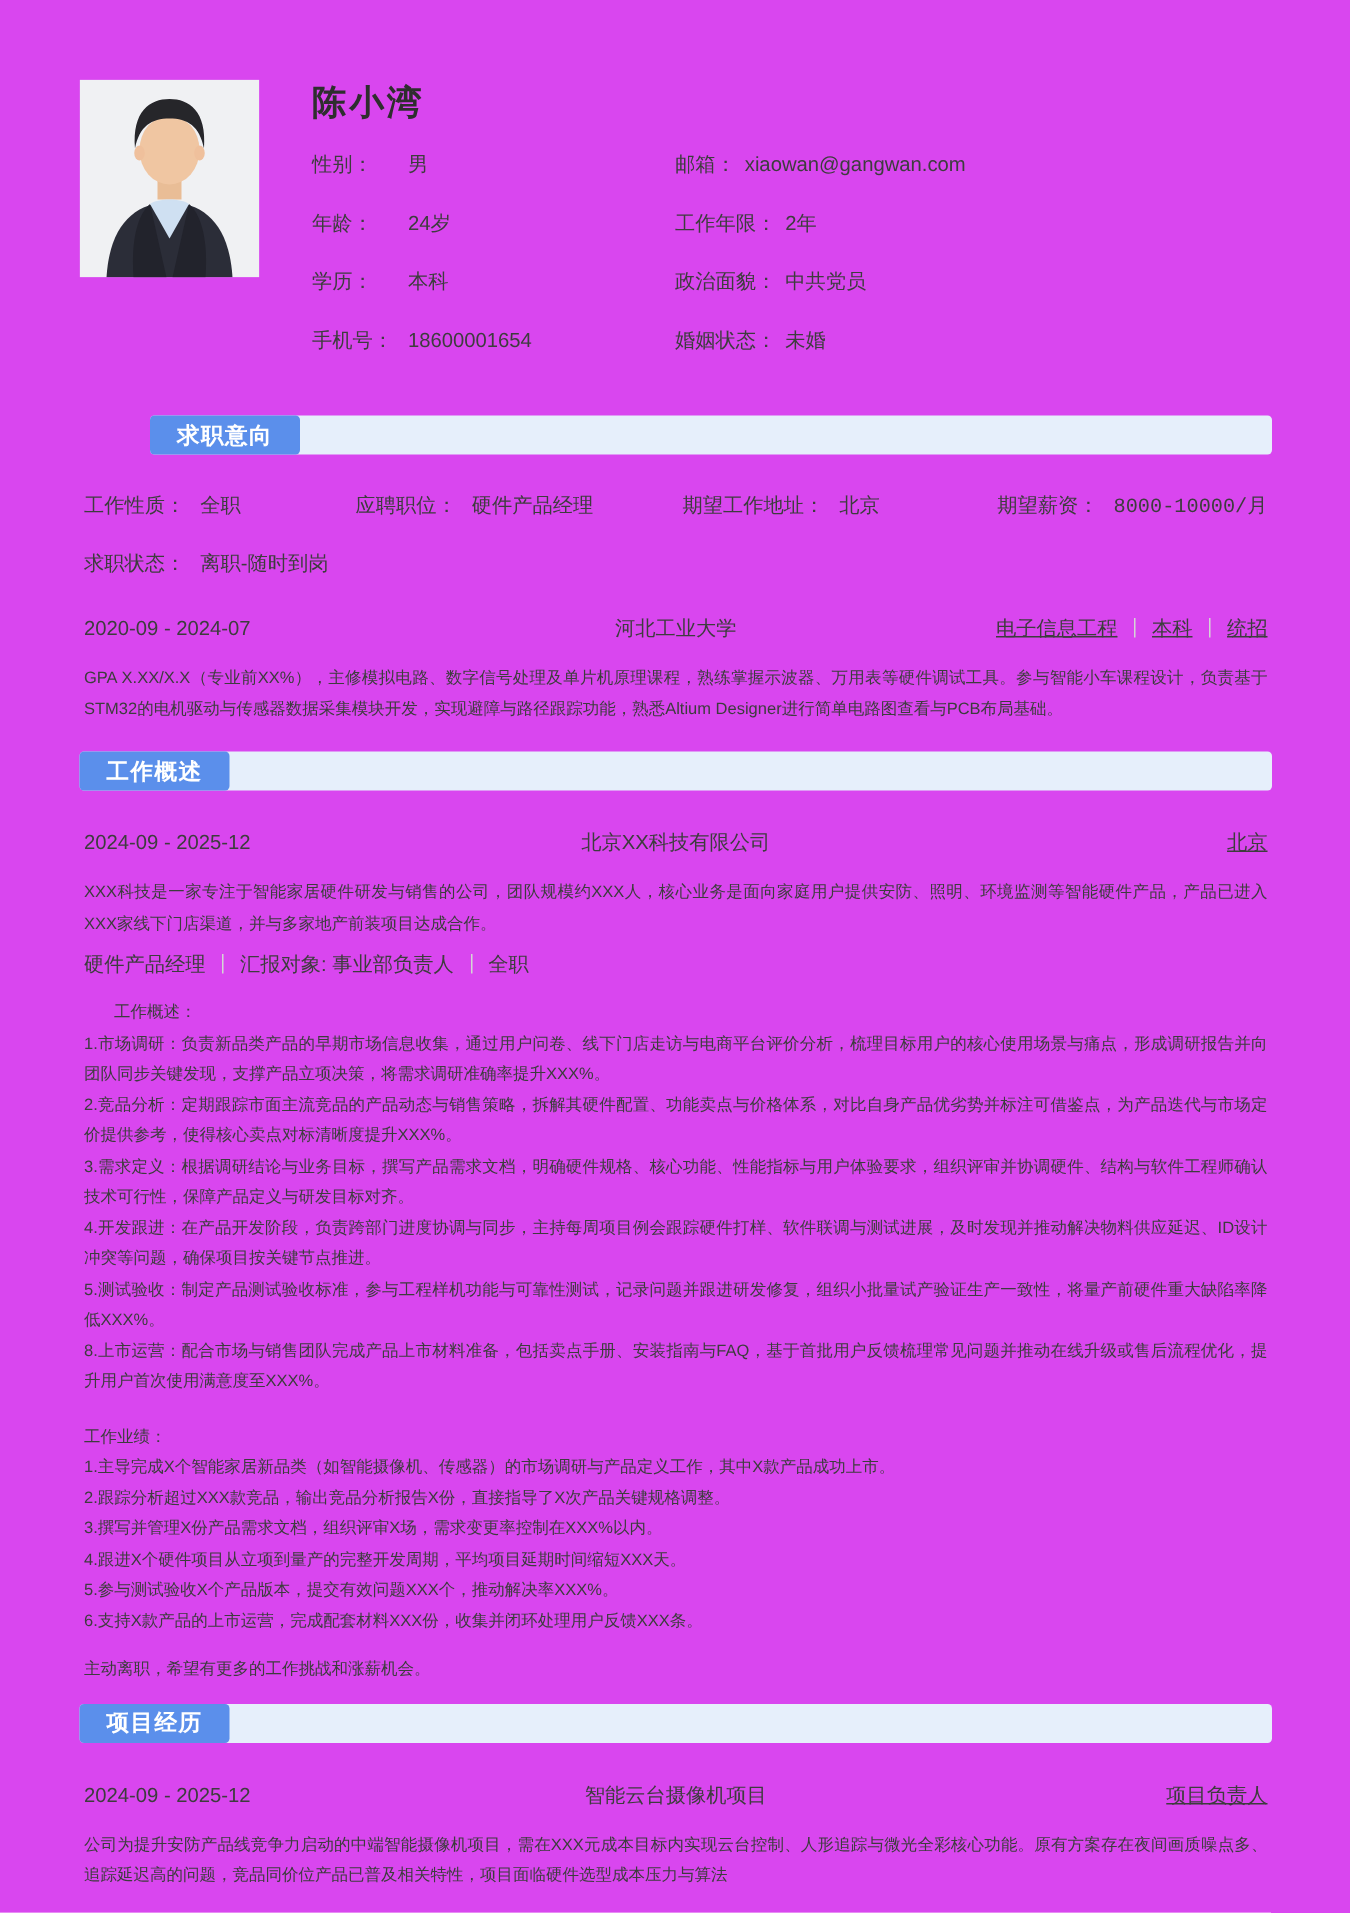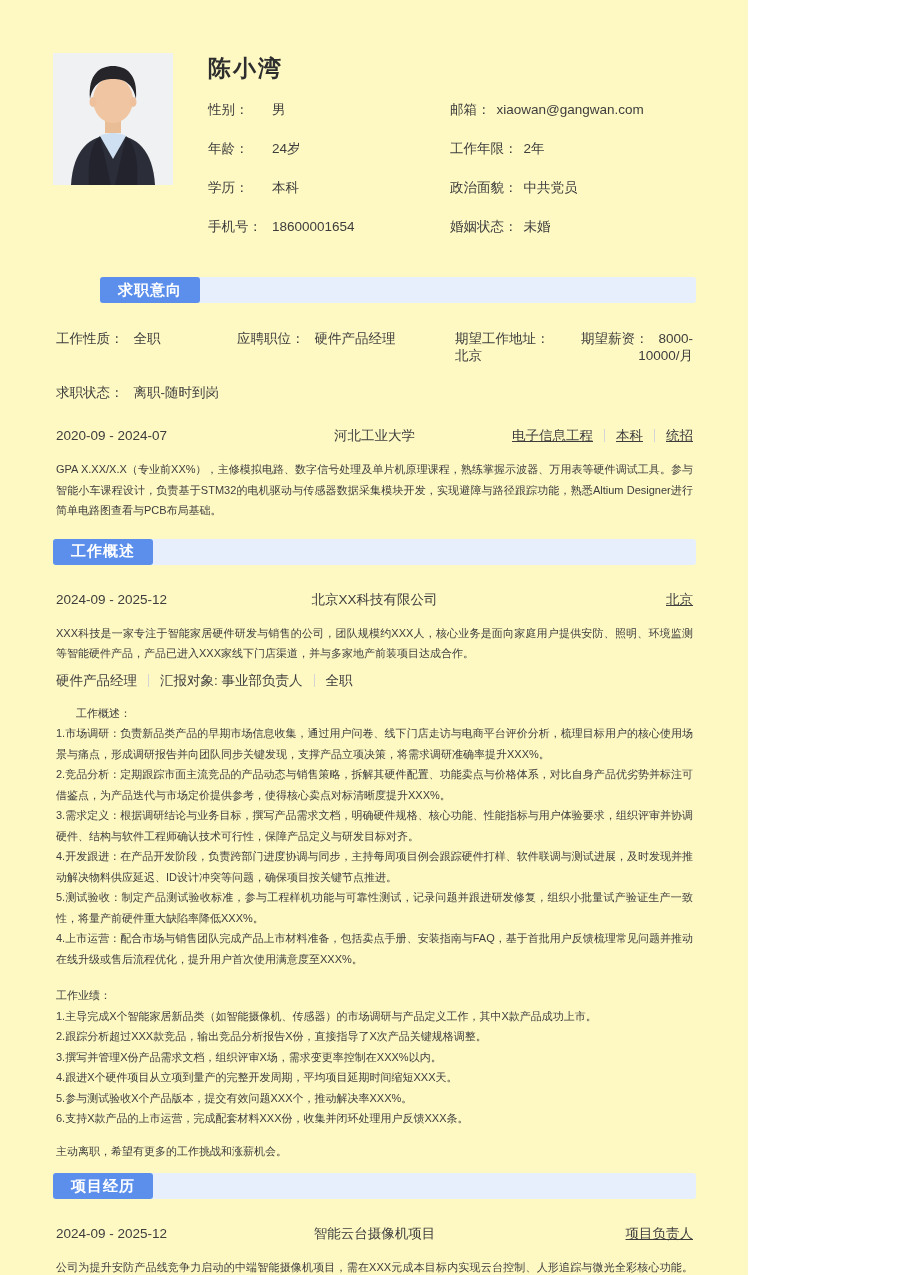--- a/index.html
+++ b/index.html
@@ -1,18 +1,18 @@
 <!DOCTYPE html>
 <html><head>
 <meta charset="utf-8">
 <style>
   html,body{margin:0;padding:0;background:#ffffff;}
   body{width:900px;height:1275px;overflow:hidden;
        font-family:"Liberation Sans","DejaVu Sans",sans-serif;color:#3d3d3d;}
-  .page{width:748px;height:1275px;overflow:hidden;background:#fef9c3;position:relative;}
+  .page{width:900px;height:1275px;overflow:hidden;background:#d946ef;position:relative;}
   .content{margin:0 52px 0 53px;}
 
   
   .header{display:flex;padding-top:53px;}
   .photo{width:120px;height:132px;flex:0 0 auto;overflow:hidden;}
   .photo svg{display:block;}
   .header-info{margin-left:35px;flex:1;padding-top:1px;}
   .name{font-size:23px;font-weight:bold;color:#2e2e2e;letter-spacing:2px;
         margin:0 0 19px 0;line-height:28px;}
   .fields{display:grid;grid-template-columns:242px 1fr;row-gap:22px;font-size:13.5px;}
@@ -38,21 +38,21 @@
   .meta-left{flex:1;}
   .meta-center{flex:0 0 auto;text-align:center;}
   .meta-right{flex:1;display:flex;justify-content:flex-end;align-items:center;text-decoration:underline;}
 
   .para{font-size:11px;line-height:20.5px;text-align:justify;margin:0;padding:0 3px;}
   .vsep{width:1px;height:13px;background:#d5d5d5;margin:0 11px;flex:0 0 auto;}
   .position-line{display:flex;align-items:center;font-size:13.5px;padding:0 3px;line-height:17px;}
 
   
   .sb-intent{margin-top:42px;margin-left:47px;}
-  .intent-row1{margin-top:27px;}
+  .intent-row1{margin-top:27px;font-family:Liberation Mono, monospace;}
   .intent-row2{margin-top:20px;}
   .sb-edu{margin-top:30px;}
   .edu-meta{margin-top:26px;}
   .edu-desc{margin-top:15px;}
   .sb-work{margin-top:18px;}
   .work-meta{margin-top:26px;}
   .company-desc{margin-top:15px;}
   .position-line{margin-top:8px;}
   .overview-title{margin-top:14px;margin-left:20px;}
   .achv-title{margin-top:16px;}
@@ -172,21 +172,21 @@
       <span>汇报对象: 事业部负责人</span>
       <span class="vsep"></span>
       <span>全职</span>
     </div>
     <p class="para overview-title">工作概述：</p>
     <p class="para">1.市场调研：负责新品类产品的早期市场信息收集，通过用户问卷、线下门店走访与电商平台评价分析，梳理目标用户的核心使用场景与痛点，形成调研报告并向团队同步关键发现，支撑产品立项决策，将需求调研准确率提升XXX%。</p>
     <p class="para">2.竞品分析：定期跟踪市面主流竞品的产品动态与销售策略，拆解其硬件配置、功能卖点与价格体系，对比自身产品优劣势并标注可借鉴点，为产品迭代与市场定价提供参考，使得核心卖点对标清晰度提升XXX%。</p>
     <p class="para">3.需求定义：根据调研结论与业务目标，撰写产品需求文档，明确硬件规格、核心功能、性能指标与用户体验要求，组织评审并协调硬件、结构与软件工程师确认技术可行性，保障产品定义与研发目标对齐。</p>
     <p class="para">4.开发跟进：在产品开发阶段，负责跨部门进度协调与同步，主持每周项目例会跟踪硬件打样、软件联调与测试进展，及时发现并推动解决物料供应延迟、ID设计冲突等问题，确保项目按关键节点推进。</p>
     <p class="para">5.测试验收：制定产品测试验收标准，参与工程样机功能与可靠性测试，记录问题并跟进研发修复，组织小批量试产验证生产一致性，将量产前硬件重大缺陷率降低XXX%。</p>
-    <p class="para">4.上市运营：配合市场与销售团队完成产品上市材料准备，包括卖点手册、安装指南与FAQ，基于首批用户反馈梳理常见问题并推动在线升级或售后流程优化，提升用户首次使用满意度至XXX%。</p>
+    <p class="para">8.上市运营：配合市场与销售团队完成产品上市材料准备，包括卖点手册、安装指南与FAQ，基于首批用户反馈梳理常见问题并推动在线升级或售后流程优化，提升用户首次使用满意度至XXX%。</p>
     <p class="para achv-title">工作业绩：</p>
     <p class="para">1.主导完成X个智能家居新品类（如智能摄像机、传感器）的市场调研与产品定义工作，其中X款产品成功上市。</p>
     <p class="para">2.跟踪分析超过XXX款竞品，输出竞品分析报告X份，直接指导了X次产品关键规格调整。</p>
     <p class="para">3.撰写并管理X份产品需求文档，组织评审X场，需求变更率控制在XXX%以内。</p>
     <p class="para">4.跟进X个硬件项目从立项到量产的完整开发周期，平均项目延期时间缩短XXX天。</p>
     <p class="para">5.参与测试验收X个产品版本，提交有效问题XXX个，推动解决率XXX%。</p>
     <p class="para">6.支持X款产品的上市运营，完成配套材料XXX份，收集并闭环处理用户反馈XXX条。</p>
     <p class="para leave-line">主动离职，希望有更多的工作挑战和涨薪机会。</p>
 
     <div class="section-bar sb-project">

